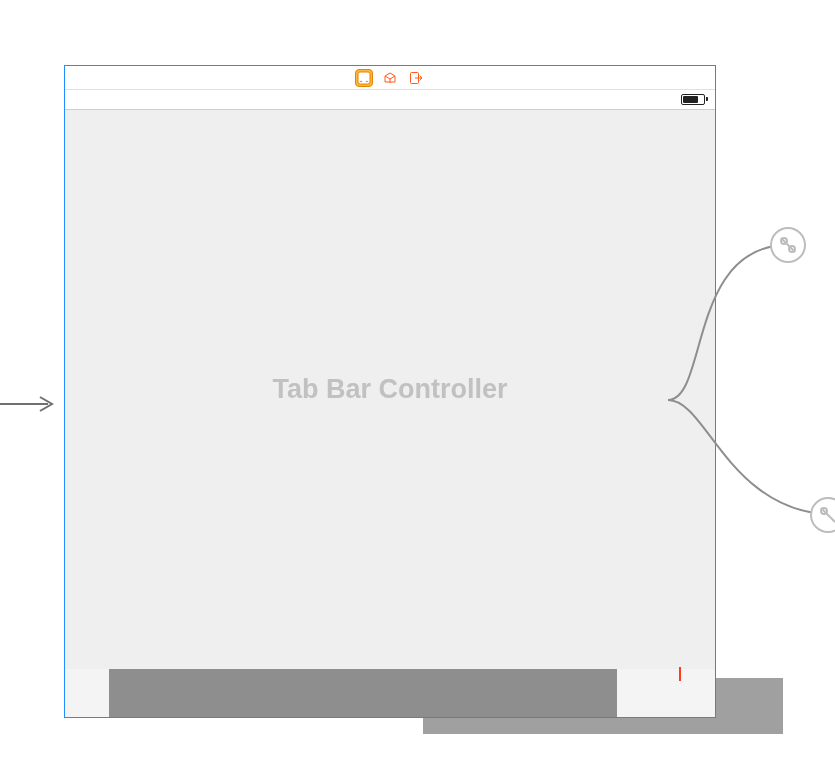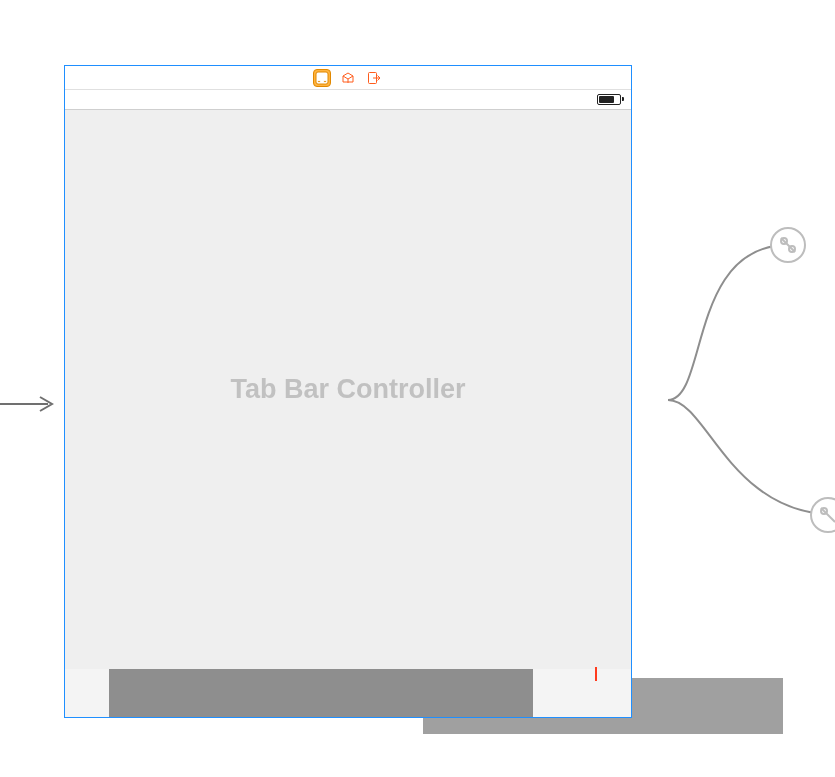--- a/index.html
+++ b/index.html
@@ -13,21 +13,21 @@
     }
     .canvas {
       position: absolute;
       inset: 0;
     }
     
     .scene {
       position: absolute;
       left: 64px;
       top: 65px;
-      width: 568px;
+      width: 652px;
       height: 653px;
       border: 1px solid #1f8fff;
       background: #6d28d9;
     }
     
     .scene-dock {
       height: 24px;
       display: flex;
       align-items: center;
       justify-content: center;

